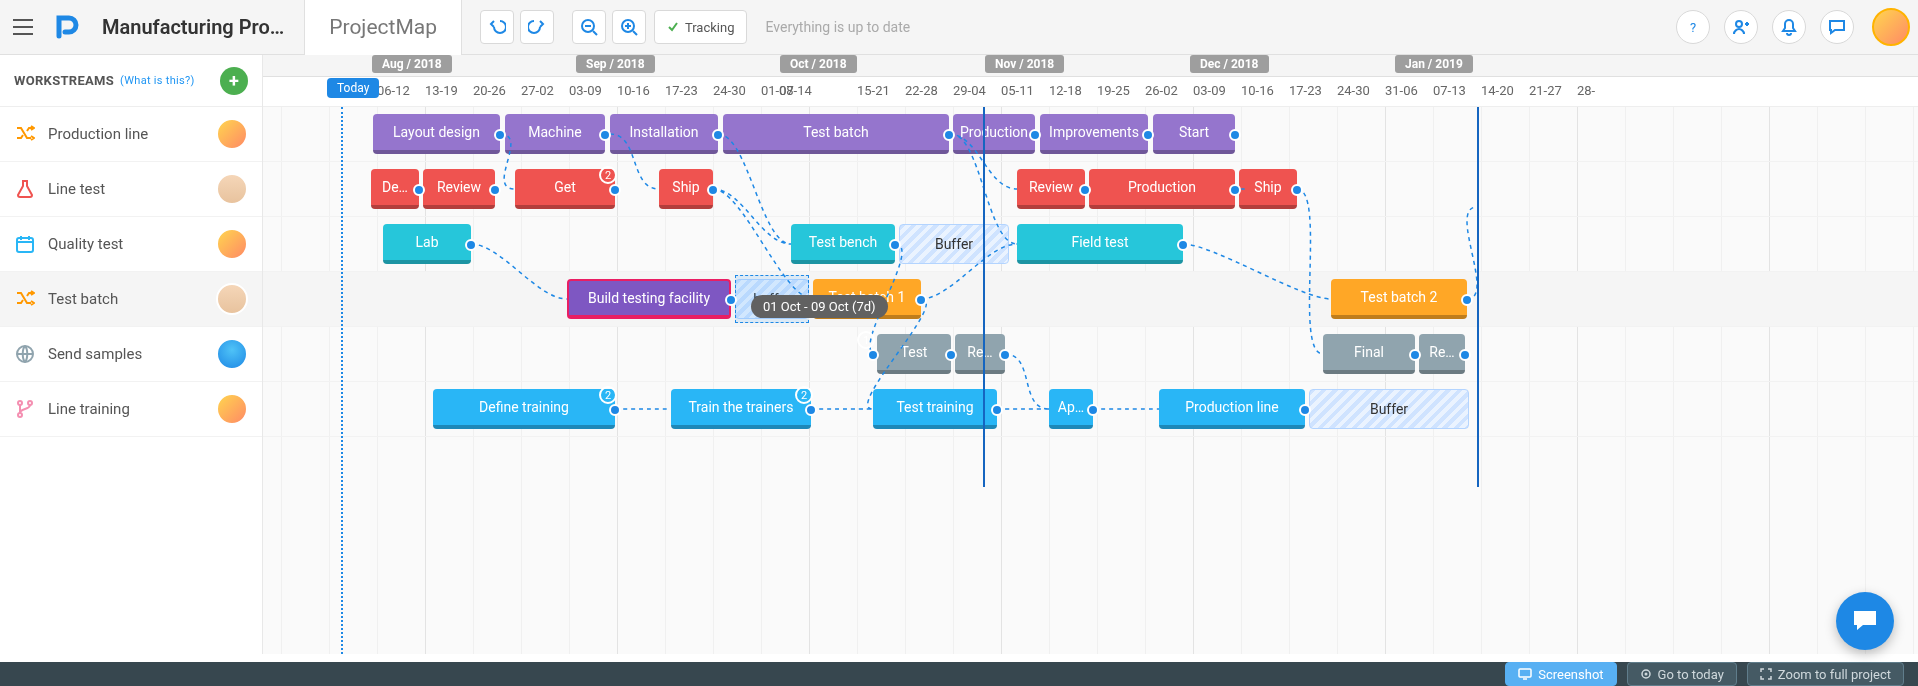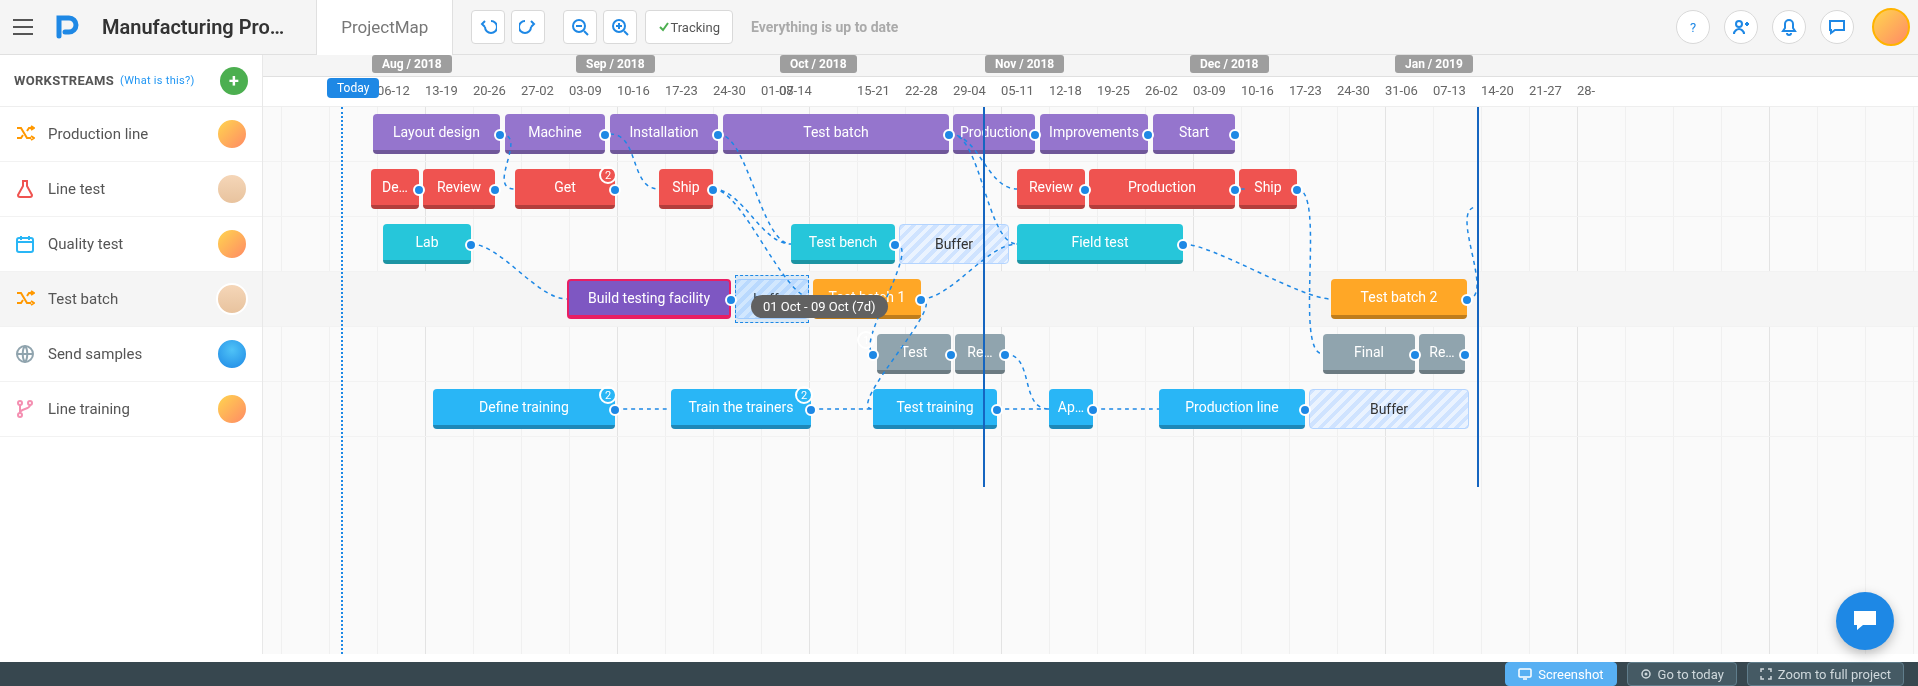--- a/index.html
+++ b/index.html
@@ -3,25 +3,25 @@
 <meta charset="utf-8">
 <style>
 * { margin:0; padding:0; box-sizing:border-box; font-family:-apple-system,BlinkMacSystemFont,"Segoe UI",Roboto,sans-serif; }
 body { background:#fff; overflow:hidden; width:1918px; height:686px; position:relative; }
 
 
 .topbar { height:55px; background:#f5f5f5; border-bottom:1px solid #e0e0e0; display:flex; align-items:center; padding:0 8px; gap:8px; }
 .menu-btn { width:30px; height:30px; display:flex; align-items:center; justify-content:center; cursor:pointer; border-radius:3px; }
 .logo { width:32px; height:32px; display:flex; align-items:center; justify-content:center; margin:0 6px;}
 .project-title { font-size:20px; font-weight:600; color:#333; margin-left:4px; max-width:200px; white-space:nowrap; overflow:hidden; text-overflow:ellipsis; }
-.tab { height:55px; padding:0 24px; display:flex; align-items:center; font-size:17px; color:#777; cursor:pointer; background:#fff; border-right:1px solid #e0e0e0; border-left:1px solid #e0e0e0; margin-left:24px;}
+.tab { height:55px; padding:0 24px; display:flex; align-items:center; font-size:21px; color:#777; cursor:pointer; background:#fff; border-right:1px solid #e0e0e0; border-left:1px solid #e0e0e0; margin-left:12px;}
 .tool-group { display:flex; gap:6px; margin-left:10px; }
 .icon-btn { width:34px; height:34px; border:1px solid #d9d9d9; border-radius:4px; display:flex; align-items:center; justify-content:center; background:#fff; cursor:pointer; color:#1e88e5;}
-.tracking-btn { height:34px; padding:0 12px; border:1px solid #d9d9d9; border-radius:4px; background:#fff; display:flex; align-items:center; font-size:13px; color:#555; cursor:pointer;}
-.status-text { color:#aaa; font-size:14px; margin-left:10px;font-weight:bold;}
+.tracking-btn { height:34px; padding:0 12px; border:1px solid #d9d9d9; border-radius:4px; background:#fff; display:flex; align-items:center; gap:6px; font-size:13px; color:#555; cursor:pointer;}
+.status-text { color:#aaa; font-size:14px; margin-left:10px;}
 .spacer{flex:1;}
 .right-icon { width:34px; height:34px; border:1px solid #d9d9d9; border-radius:50%; display:flex; align-items:center; justify-content:center; background:#fff; cursor:pointer; color:#1e88e5; margin-left:6px;}
 .avatar { width:38px; height:38px; border-radius:50%; background:linear-gradient(135deg,#ffd54f,#ff8a65); margin-left:10px; cursor:pointer; border:2px solid #ffb300;}
 
 
 .main { display:flex; height:calc(100% - 55px - 32px); }
 .sidebar { width:263px; border-right:1px solid #e8e8e8; background:#fff; display:flex; flex-direction:column;}
 .ws-header { height:52px; display:flex; align-items:center; padding:0 14px; border-bottom:1px solid #eee; font-size:13px; font-weight:700; color:#555; letter-spacing:.3px;}
 .ws-header a { color:#2196f3; font-size:11px; font-weight:400; margin-left:6px; cursor:pointer;}
 .ws-header .add { margin-left:auto; width:28px; height:28px; border-radius:50%; background:#4caf50; color:#fff; display:flex; align-items:center; justify-content:center; font-size:18px; font-weight:700; cursor:pointer;}

